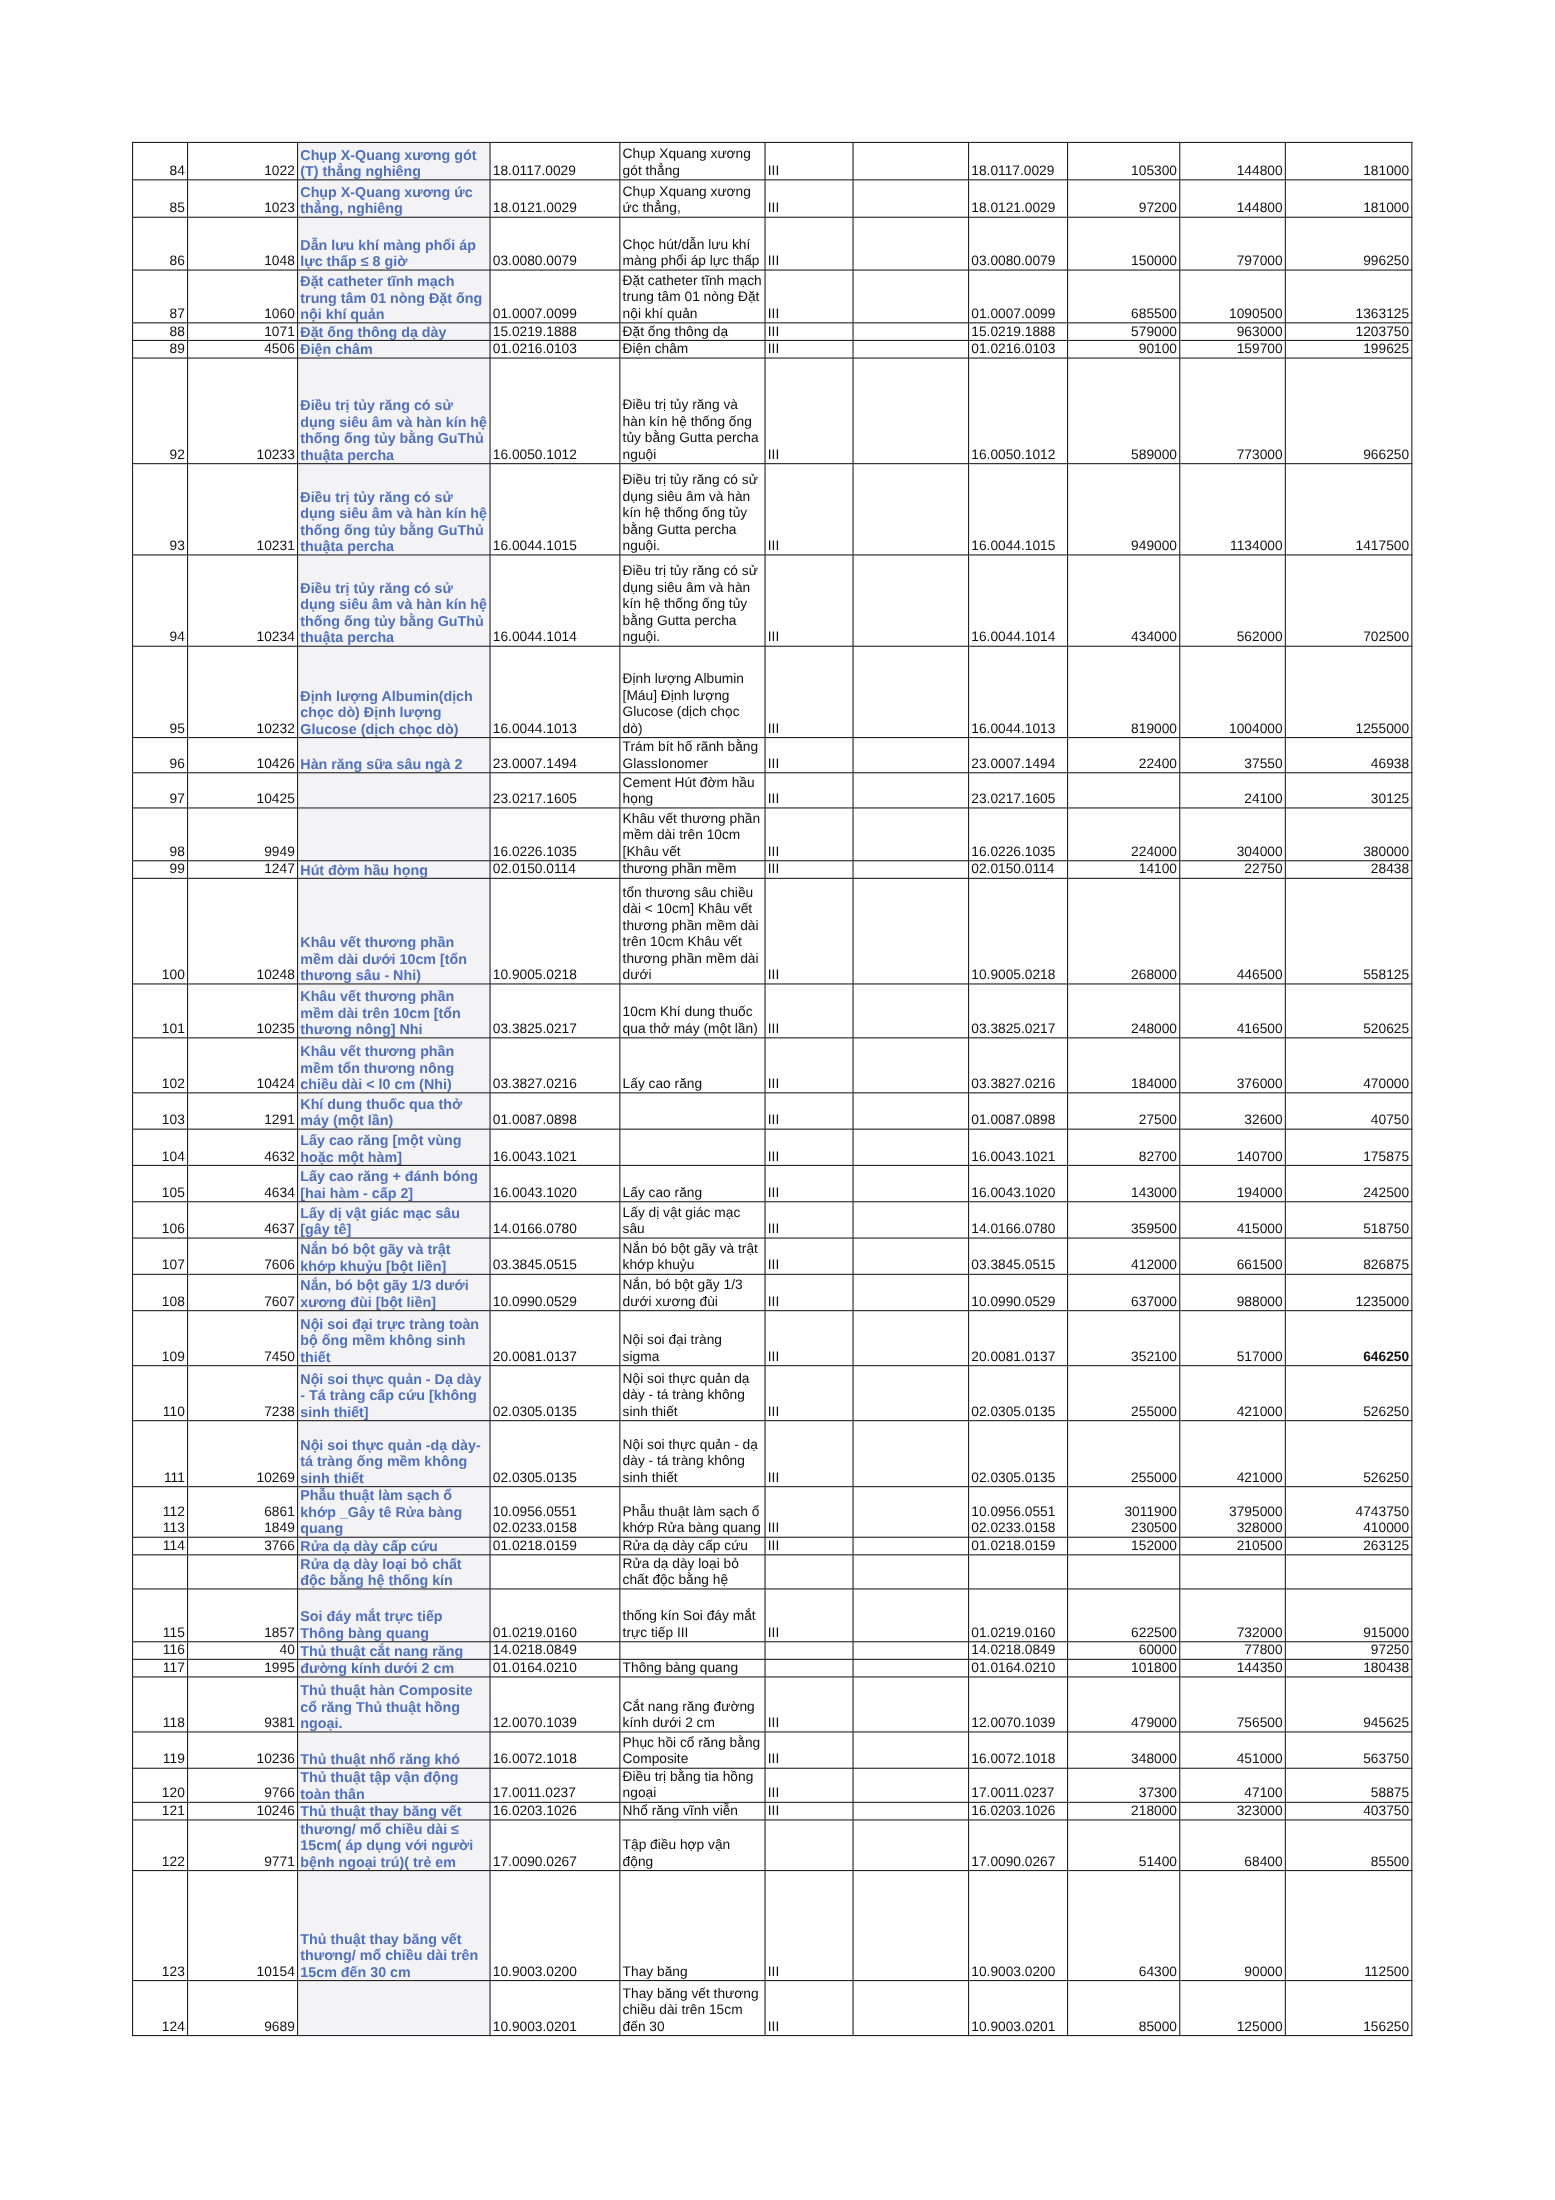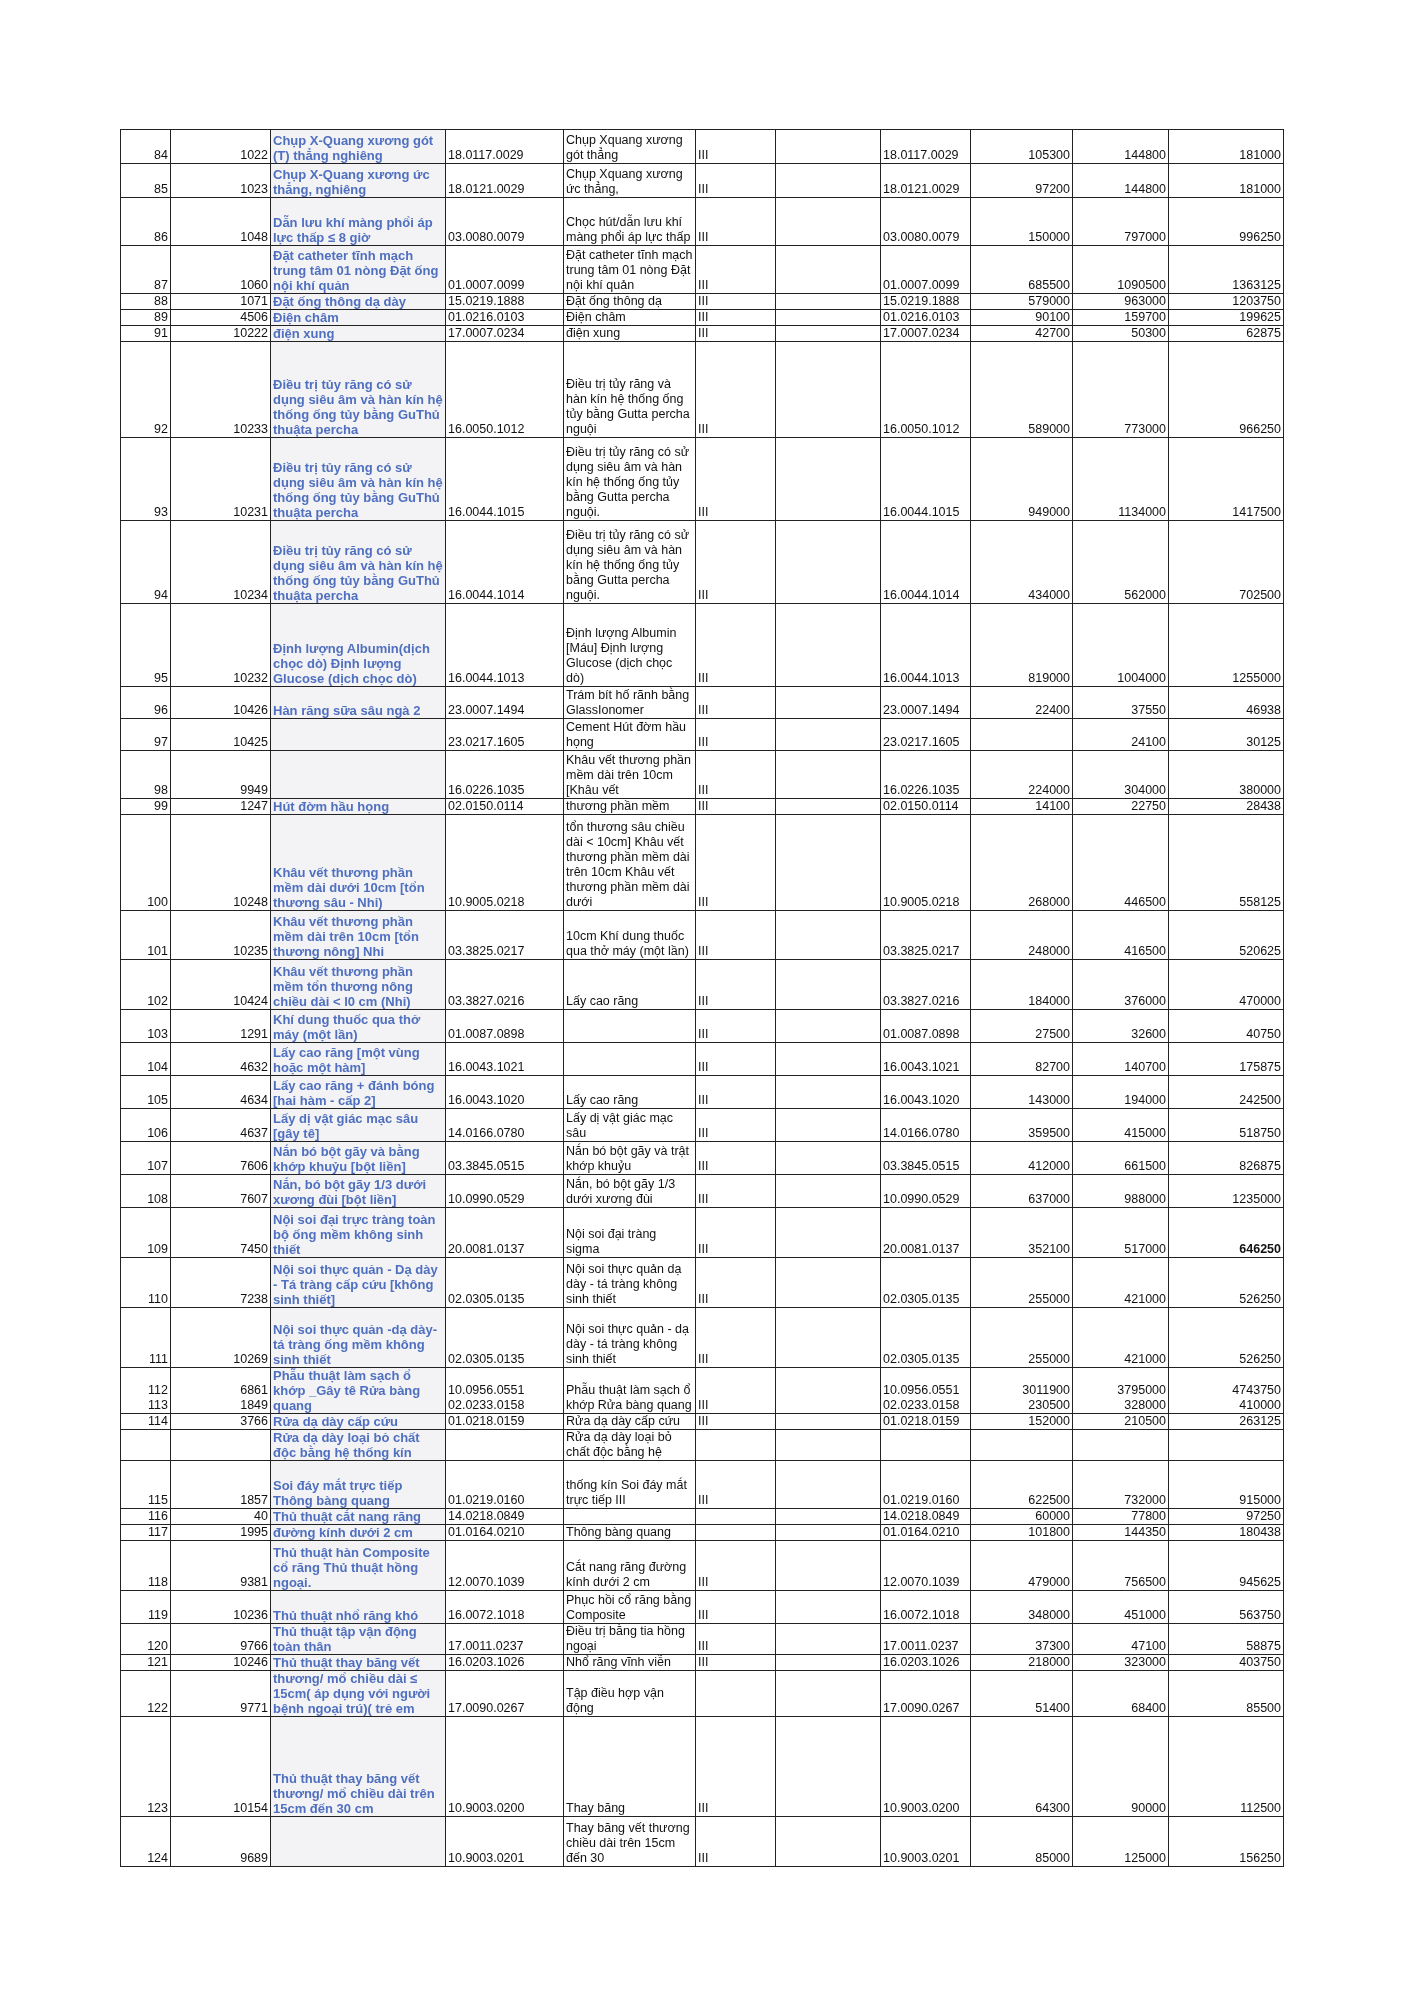--- a/index.html
+++ b/index.html
@@ -108,33 +108,20 @@
         <td class="name" style="white-space: normal;">Điện châm</td>
         <td style="white-space: normal;">01.0216.0103</td>
         <td class="desc" style="white-space: normal;">Điện châm</td>
         <td class="grade" style="white-space: normal;">III</td>
         <td style="white-space: normal;"></td>
         <td style="white-space: normal;">01.0216.0103</td>
         <td class="num" style="white-space: normal;">90100</td>
         <td class="num" style="white-space: normal;">159700</td>
         <td class="num" style="white-space: normal;">199625</td>
       </tr>
-      <tr style="height: 16px;">
-        <td class="num" style="white-space: normal;">91</td>
-        <td class="num" style="white-space: normal;">10222</td>
-        <td class="name" style="white-space: normal;">điện xung</td>
-        <td style="white-space: normal;">17.0007.0234</td>
-        <td class="desc" style="white-space: normal;">điện xung</td>
-        <td class="grade" style="white-space: normal;">III</td>
-        <td style="white-space: normal;"></td>
-        <td style="white-space: normal;">17.0007.0234</td>
-        <td class="num" style="white-space: normal;">42700</td>
-        <td class="num" style="white-space: normal;">50300</td>
-        <td class="num" style="white-space: normal;">62875</td>
-      </tr>
       <tr style="height: 96px;">
         <td class="num" style="white-space: normal;">92</td>
         <td class="num" style="white-space: normal;">10233</td>
         <td class="name" style="white-space: normal;">Điều trị tủy răng có sử dụng siêu âm và hàn kín hệ thống ống tủy bằng GuThủ thuậta percha</td>
         <td style="white-space: normal;">16.0050.1012</td>
         <td class="desc" style="white-space: normal;">Điều trị tủy răng và hàn kín hệ thống ống tủy bằng Gutta percha nguội</td>
         <td class="grade" style="white-space: normal;">III</td>
         <td style="white-space: normal;"></td>
         <td style="white-space: normal;">16.0050.1012</td>
         <td class="num" style="white-space: normal;">589000</td>
@@ -319,21 +306,21 @@
         <td class="grade" style="white-space: normal;">III</td>
         <td style="white-space: normal;"></td>
         <td style="white-space: normal;">14.0166.0780</td>
         <td class="num" style="white-space: normal;">359500</td>
         <td class="num" style="white-space: normal;">415000</td>
         <td class="num" style="white-space: normal;">518750</td>
       </tr>
       <tr style="height: 33px;">
         <td class="num" style="white-space: normal;">107</td>
         <td class="num" style="white-space: normal;">7606</td>
-        <td class="name" style="white-space: normal;">Nắn bó bột gãy và bằng khớp khuỷu [bột liền]</td>
+        <td class="name" style="white-space: normal;">Nắn bó bột gãy và trật khớp khuỷu [bột liền]</td>
         <td style="white-space: normal;">03.3845.0515</td>
         <td class="desc" style="white-space: normal;">Nắn bó bột gãy và trật khớp khuỷu</td>
         <td class="grade" style="white-space: normal;">III</td>
         <td style="white-space: normal;"></td>
         <td style="white-space: normal;">03.3845.0515</td>
         <td class="num" style="white-space: normal;">412000</td>
         <td class="num" style="white-space: normal;">661500</td>
         <td class="num" style="white-space: normal;">826875</td>
       </tr>
       <tr style="height: 33px;">

